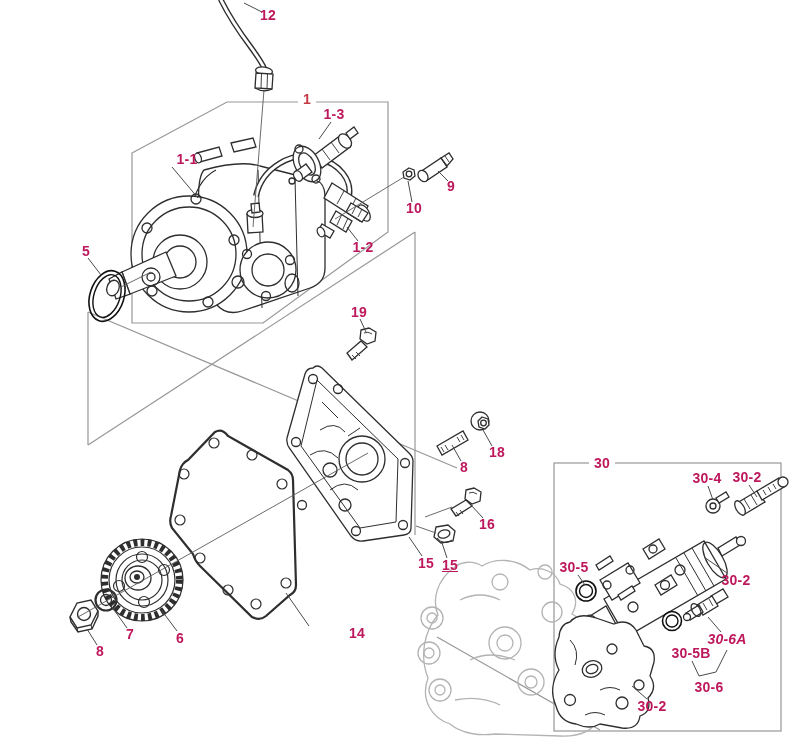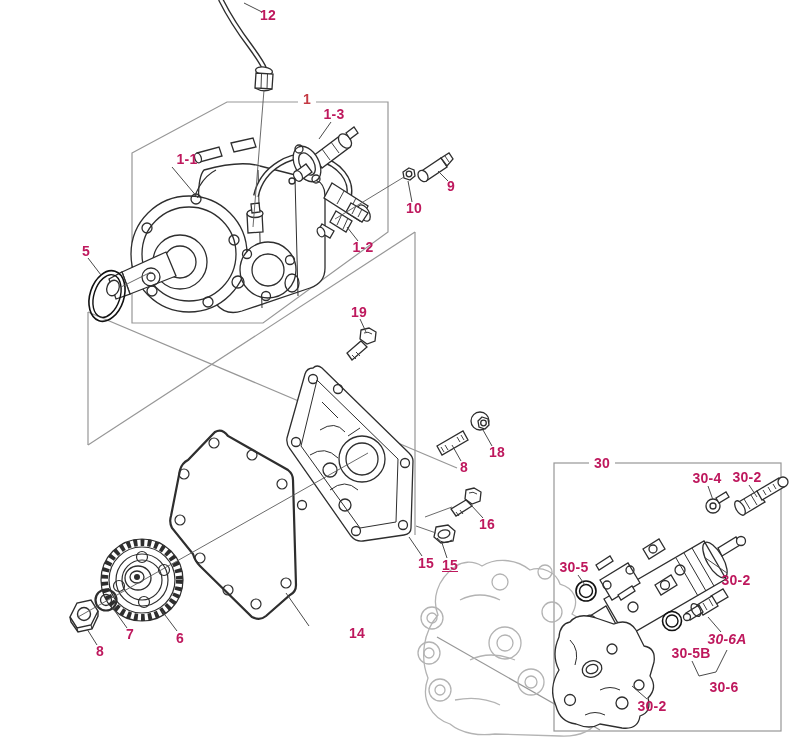--- a/index.html
+++ b/index.html
@@ -360,16 +360,16 @@
       <span class="callout" style="left: 180px; top: 638px;">6</span>
       <span class="callout" style="left: 130px; top: 634px;">7</span>
       <span class="callout" style="left: 100px; top: 651px;">8</span>
       <span class="callout online" style="left: 602px; top: 463px;">30</span>
       <span class="callout" style="left: 707px; top: 478px;">30-4</span>
       <span class="callout" style="left: 747px; top: 477px;">30-2</span>
       <span class="callout" style="left: 574px; top: 567px;">30-5</span>
       <span class="callout" style="left: 736px; top: 580px;">30-2</span>
       <span class="callout" style="left: 727px; top: 639px; font-style: italic;">30-6A</span>
       <span class="callout" style="left: 691px; top: 653px;">30-5B</span>
-      <span class="callout" style="left: 709px; top: 687px; margin-left: 15px;">30-6</span>
+      <span class="callout" style="left: 709px; top: 687px;">30-6</span>
       <span class="callout" style="left: 652px; top: 706px;">30-2</span>
     </div>
 </div>
 
 </body></html>

